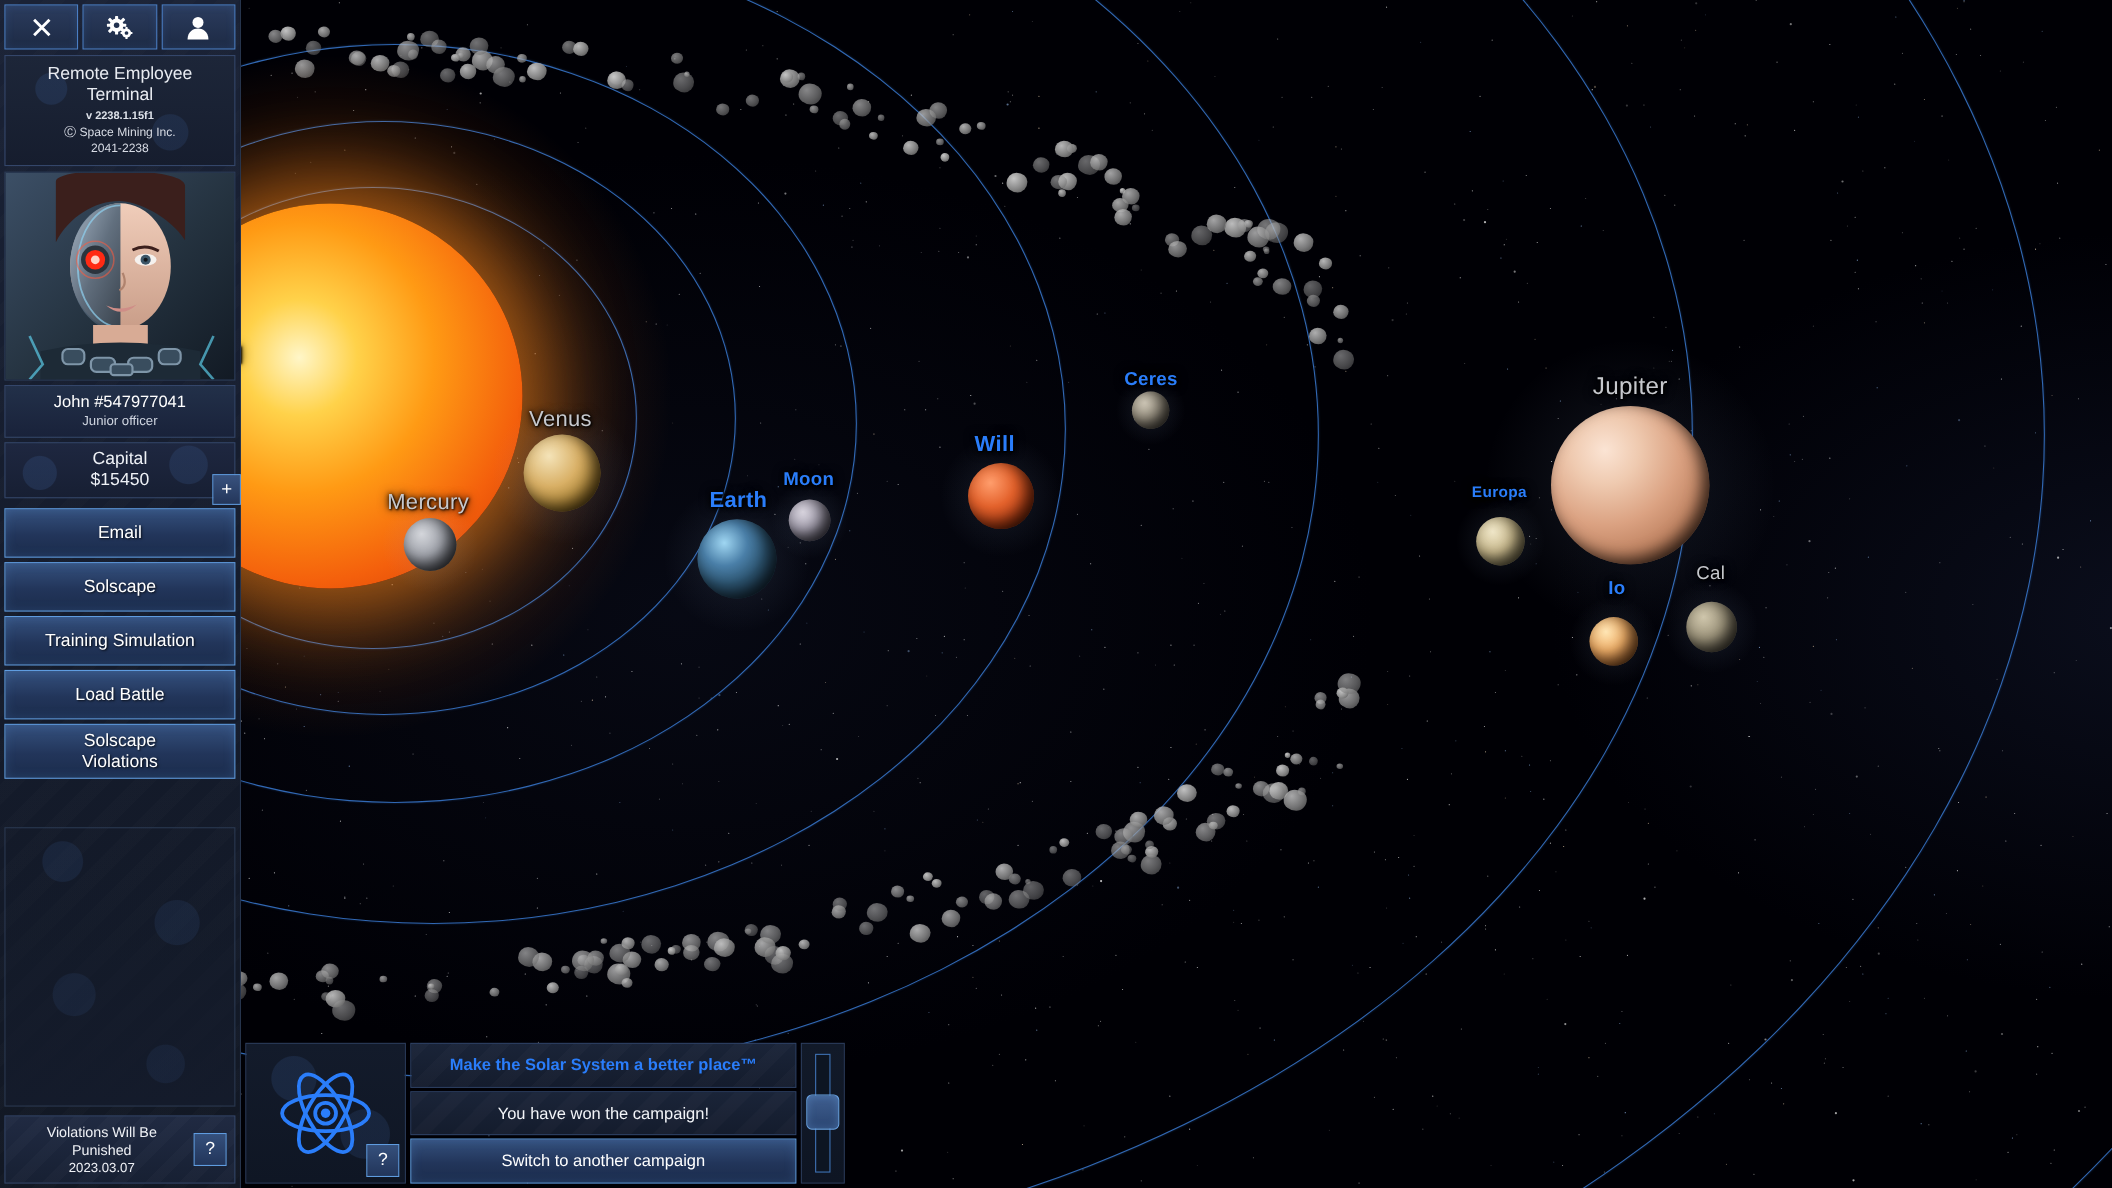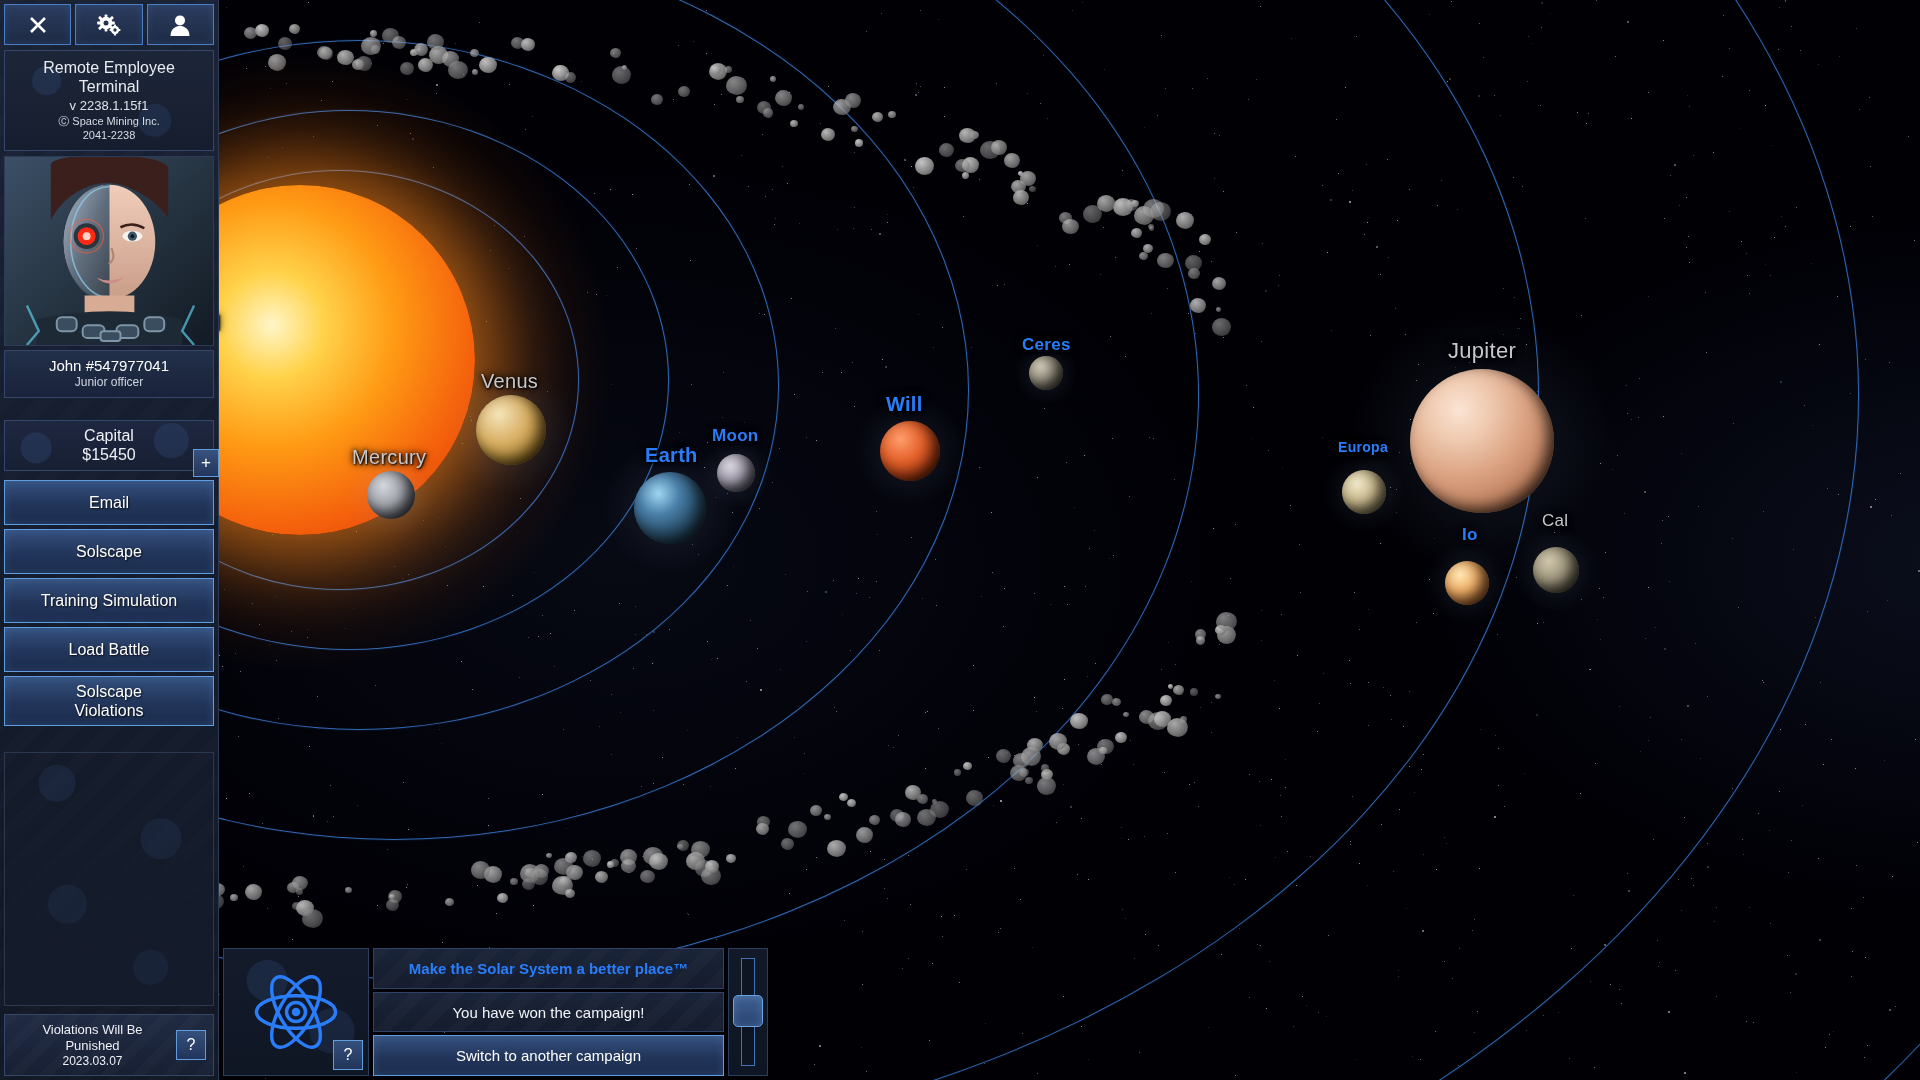--- a/index.html
+++ b/index.html
@@ -64,39 +64,39 @@
   .infopanel {
     margin: 5px 4px 0 4px; padding: 7px 6px 8px 6px;
     border: 1px solid #34466a;
     background:
       radial-gradient(circle at 20% 30%, rgba(46,72,116,.35) 0 14px, transparent 15px),
       radial-gradient(circle at 72% 70%, rgba(46,72,116,.3) 0 16px, transparent 17px),
       linear-gradient(180deg, #1d2639 0%, #161d2e 100%);
     text-align: center; color: #e9ecf2;
   }
   .infopanel .t1 { font-size: 16px; line-height: 19px; color: #e8ebf1; }
-  .infopanel .t2 { font-size: 13px; line-height: 16px; color: #dfe3ea; margin-top: 2px; }
+  .infopanel .t2 { font-size: 10px; line-height: 16px; color: #dfe3ea; margin-top: 2px; font-weight: bold; }
   .infopanel .t3 { font-size: 11px; line-height: 14px; color: #d7dbe4; }
   .infopanel .t4 { font-size: 11px; line-height: 14px; color: #d7dbe4; }
 
   .portrait {
     margin: 5px 4px 0 4px; height: 190px; position: relative; overflow: hidden;
     border: 1px solid #2c3c58;
     background: linear-gradient(160deg, #2b3a4d 0%, #1b2733 50%, #121a24 100%);
   }
 
   .namebar {
     margin: 4px 4px 0 4px; padding: 6px 4px 7px 4px; text-align: center;
     border: 1px solid #34466a;
     background: linear-gradient(180deg, #223049 0%, #19223a 100%);
   }
   .namebar .nm { color: #fff; font-size: 15px; line-height: 18px; }
   .namebar .rk { color: #cfd5e0; font-size: 12px; line-height: 15px; }
 
-  .capwrap { position: relative; margin: 22px 4px 0 4px; }
+  .capwrap { position: relative; margin: 4px 4px 0 4px; }
   .capital {
     padding: 5px 4px 6px 4px; text-align: center;
     border: 1px solid #34466a;
     background:
       radial-gradient(circle at 15% 55%, rgba(52,80,128,.32) 0 15px, transparent 16px),
       radial-gradient(circle at 80% 40%, rgba(52,80,128,.3) 0 17px, transparent 18px),
       linear-gradient(180deg, #1e2740 0%, #171f33 100%);
   }
   .capital .cl { color: #eef1f6; font-size: 16px; line-height: 19px; }
   .capital .cv { color: #eef1f6; font-size: 16px; line-height: 19px; }

